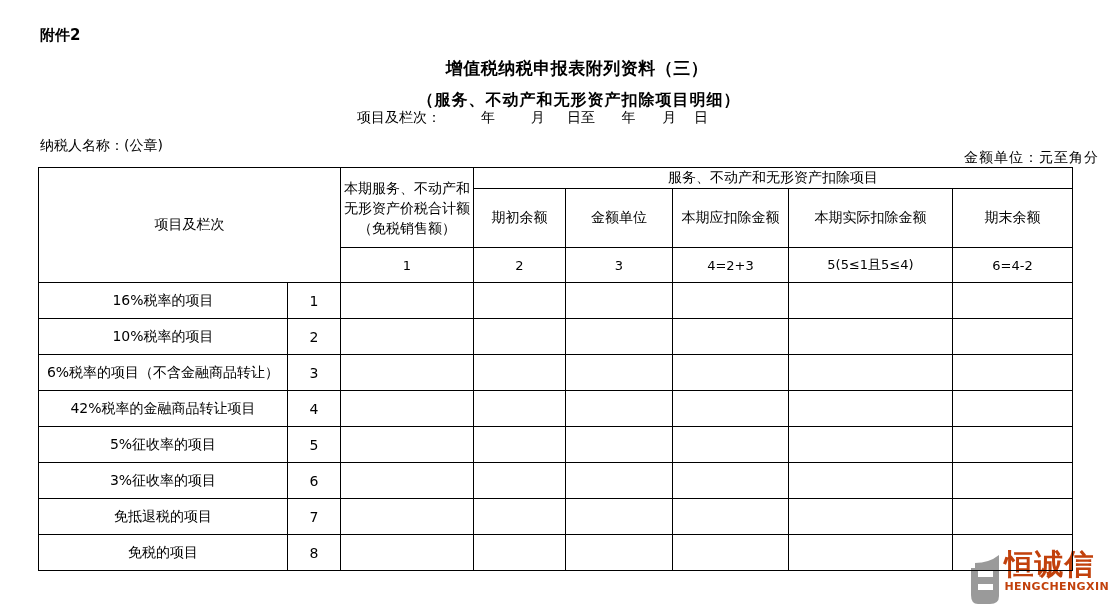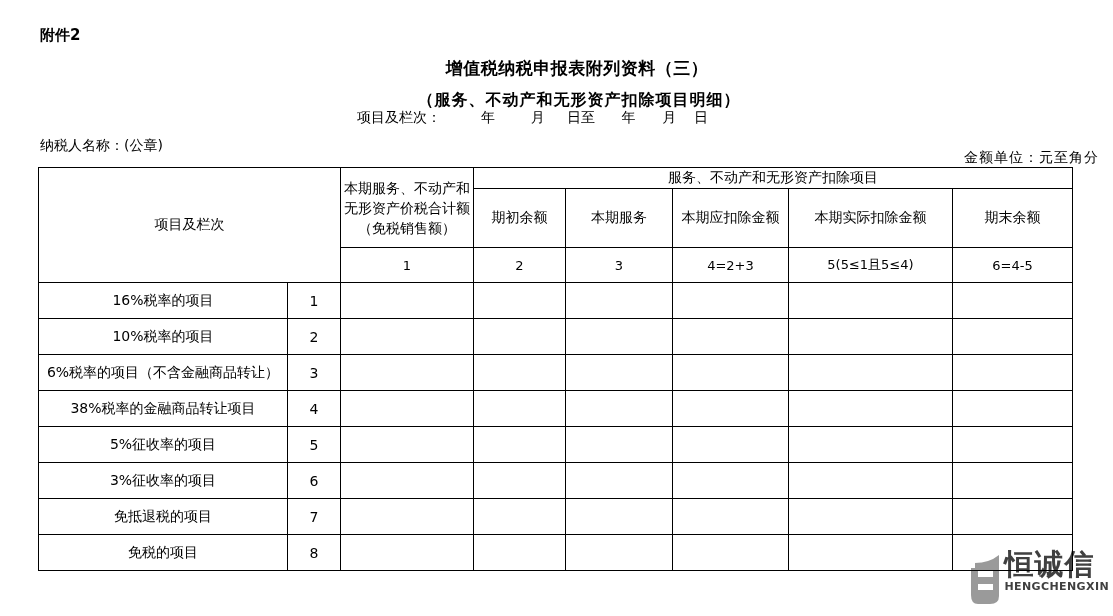--- a/index.html
+++ b/index.html
@@ -108,32 +108,32 @@
         <col style="width:120px">
     </colgroup>
     <tbody>
       <tr class="r-group">
         <td rowspan="3" colspan="2">项目及栏次</td>
         <td rowspan="2" class="c-total">本期服务、不动产和无形资产价税合计额（免税销售额）</td>
         <td colspan="5">服务、不动产和无形资产扣除项目</td>
       </tr>
       <tr class="r-names">
         <td>期初余额</td>
-        <td>本期服务</td>
+        <td>金额单位</td>
         <td>本期应扣除金额</td>
         <td>本期实际扣除金额</td>
         <td>期末余额</td>
       </tr>
       <tr class="r-nums">
         <td>1</td>
         <td>2</td>
         <td>3</td>
         <td>4=2+3</td>
         <td>5(5≤1且5≤4)</td>
-        <td>6=4-5</td>
+        <td>6=4-2</td>
       </tr>
 
       <tr class="r-body">
         <td class="c-label">16%税率的项目</td>
         <td>1</td>
         <td></td>
         <td></td>
         <td></td>
         <td></td>
         <td></td>
@@ -153,21 +153,21 @@
         <td class="c-label">6%税率的项目（不含金融商品转让）</td>
         <td>3</td>
         <td></td>
         <td></td>
         <td></td>
         <td></td>
         <td></td>
         <td></td>
       </tr>
       <tr class="r-body">
-        <td class="c-label">38%税率的金融商品转让项目</td>
+        <td class="c-label">42%税率的金融商品转让项目</td>
         <td>4</td>
         <td></td>
         <td></td>
         <td></td>
         <td></td>
         <td></td>
         <td></td>
       </tr>
       <tr class="r-body">
         <td class="c-label">5%征收率的项目</td>
@@ -205,21 +205,21 @@
         <td></td>
         <td></td>
         <td></td>
         <td></td>
         <td></td>
         <td></td>
       </tr>
     </tbody>
   </table>
 
-  <div class="logo" style="color:#404040;">
+  <div class="logo" style="color:#c2410c;">
     <span class="logo-icon">
       <svg width="30" height="50" viewBox="0 0 30 50" xmlns="http://www.w3.org/2000/svg">
         <path d="M29,5 L29,42 Q29,50 20,50 L8,50 Q1,50 1,41 L1,14 L5,14 L5,9 Q19,9 29,1 Z" fill="#9a9a9a"></path>
         <rect x="8" y="17" width="15" height="6" fill="#ffffff"></rect>
         <rect x="8" y="30" width="15" height="6" fill="#ffffff"></rect>
       </svg>
     </span>
     <span class="logo-text">
       <span class="logo-cn">恒诚信</span>
       <span class="logo-en">HENGCHENGXIN</span>

